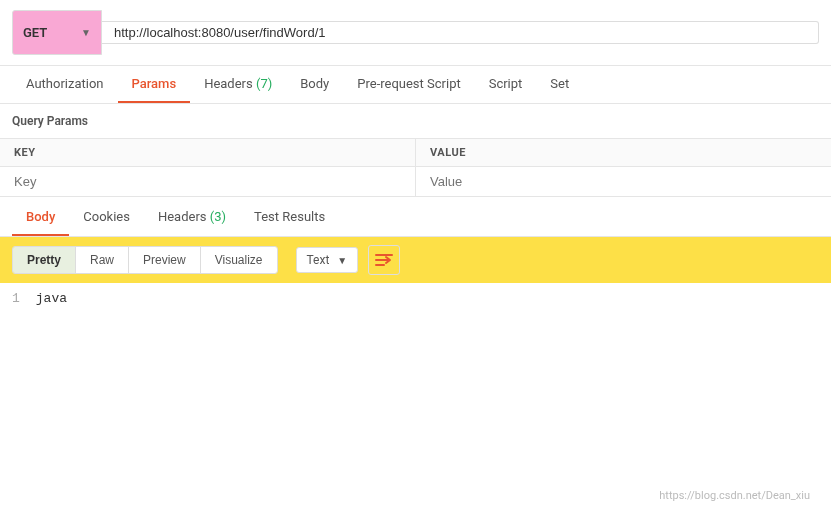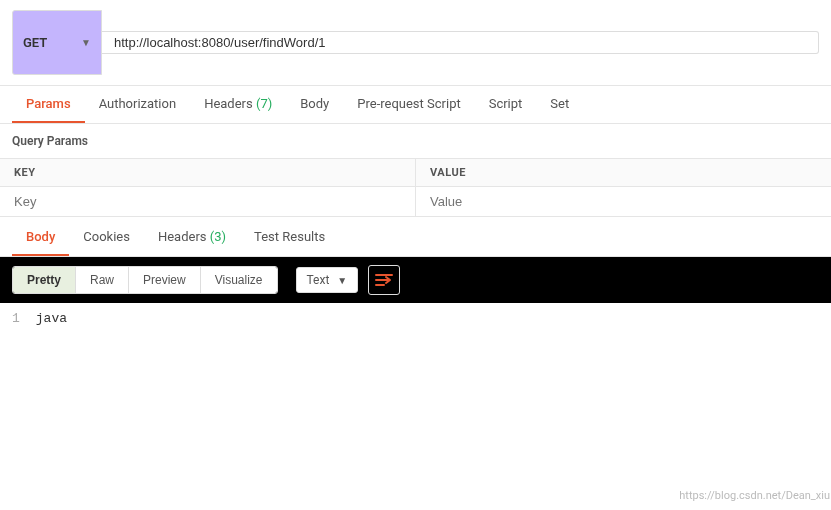--- a/index.html
+++ b/index.html
@@ -18,24 +18,24 @@
       display: flex;
       align-items: center;
       padding: 10px 12px;
       background: #fff;
       border-bottom: 1px solid #e5e5e5;
       gap: 0;
     }
     .method-dropdown {
       display: flex;
       align-items: center;
-      background: #c4b5fd;
+      background: #f9a8d4;
       border: 1px solid #ddd;
       border-radius: 3px 0 0 3px;
-      padding: 24px 10px;
+      padding: 14px 10px;
       font-size: 13px;
       font-weight: 600;
       color: #333;
       cursor: pointer;
       min-width: 90px;
       justify-content: space-between;
     }
     .method-dropdown .arrow {
       font-size: 10px;
       color: #666;
@@ -128,21 +128,21 @@
       border-bottom: 1px solid #e5e5e5;
       background: #fff;
     }
 
     
     .format-bar {
       display: flex;
       align-items: center;
       padding: 8px 12px;
       gap: 0;
-      background: #000000;
+      background: #fde047;
     }
     .format-btn-group {
       display: flex;
       border: 1px solid #ddd;
       border-radius: 3px;
       overflow: hidden;
     }
     .format-btn {
       padding: 6px 14px;
       font-size: 12px;
@@ -203,42 +203,42 @@
       user-select: none;
     }
     .code-line {
       display: flex;
     }
 
     
     .watermark {
       position: fixed;
       bottom: 8px;
-      right: 1px;
+      right: 21px;
       font-size: 11px;
       color: #bbb;
     }
   </style>
 </head>
 <body>
 
 <div class="url-bar">
   <div class="method-dropdown">
     <span>GET</span>
     <span class="arrow">▼</span>
   </div>
   <input class="url-input" type="text" value="http://localhost:8080/user/findWord/1" style="">
 </div>
 
 <div class="tabs">
+  <div class="tab">
+    <span>Authorization</span>
+  </div>
   <div class="tab active">
     <span>Params</span>
-  </div>
-  <div class="tab">
-    <span>Authorization</span>
   </div>
   <div class="tab">
     <span>Headers</span>&nbsp;<span class="badge">(7)</span>
   </div>
   <div class="tab">
     <span>Body</span>
   </div>
   <div class="tab">
     <span>Pre-request Script</span>
   </div>

